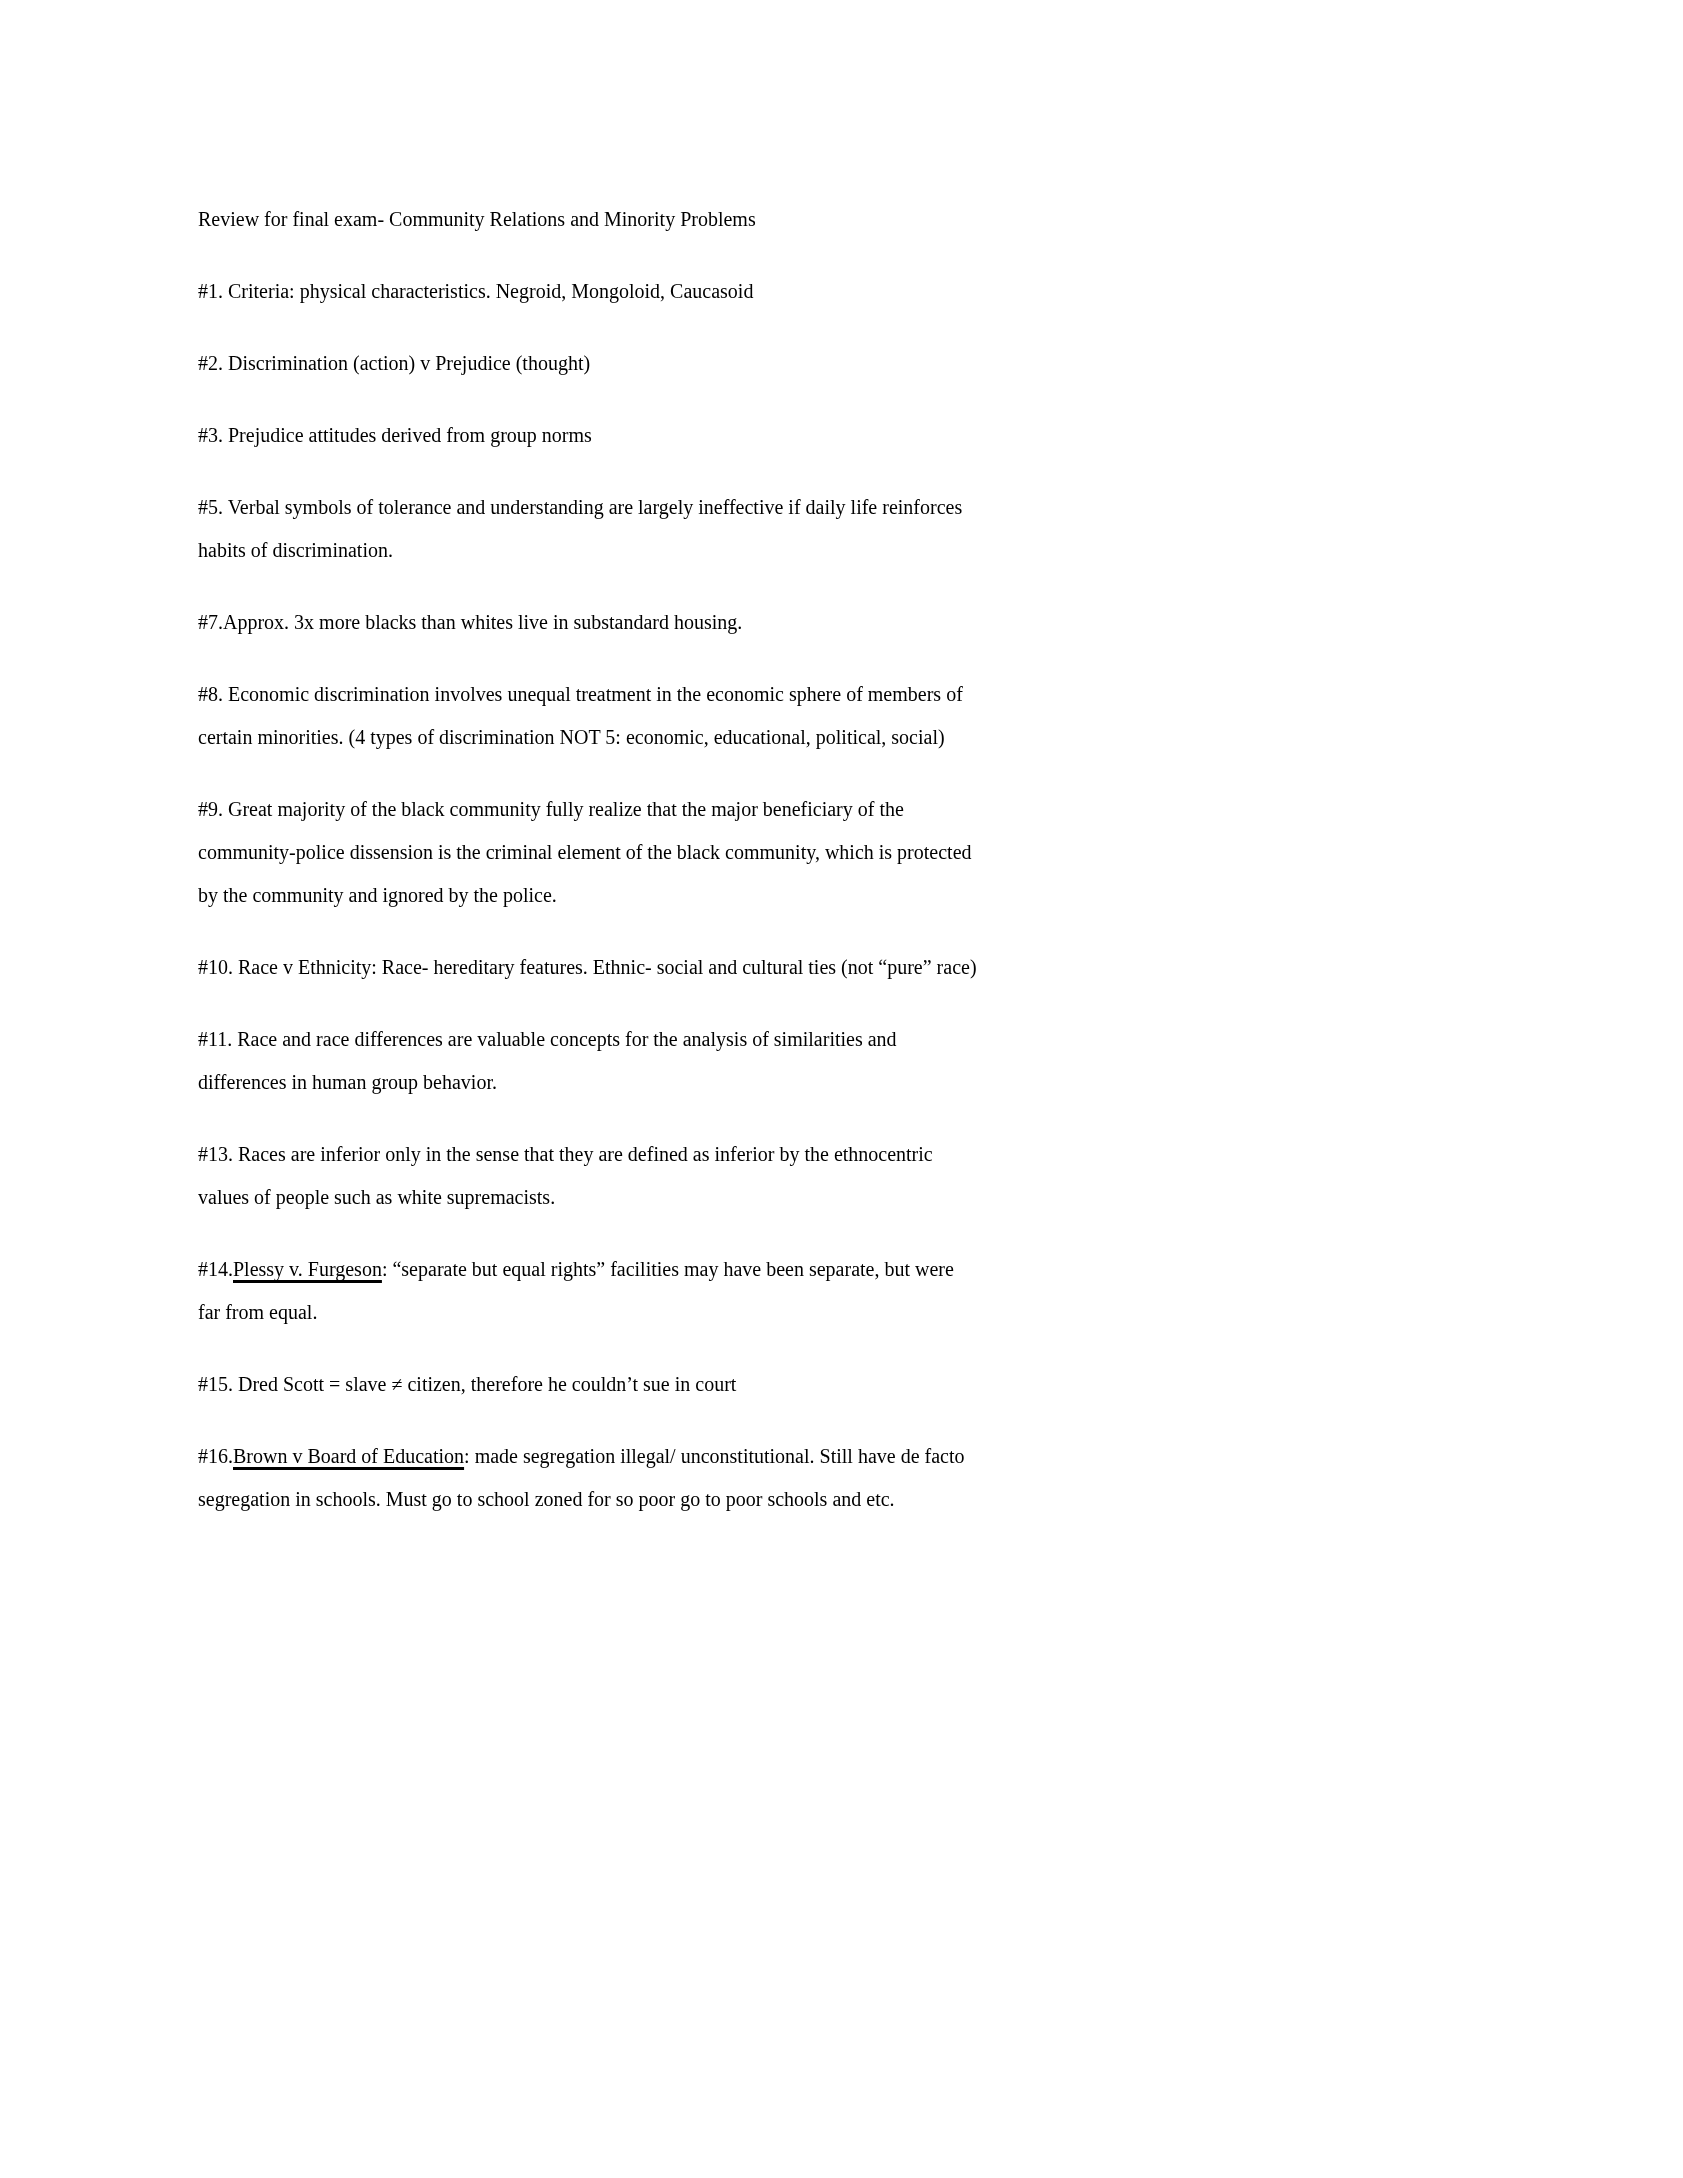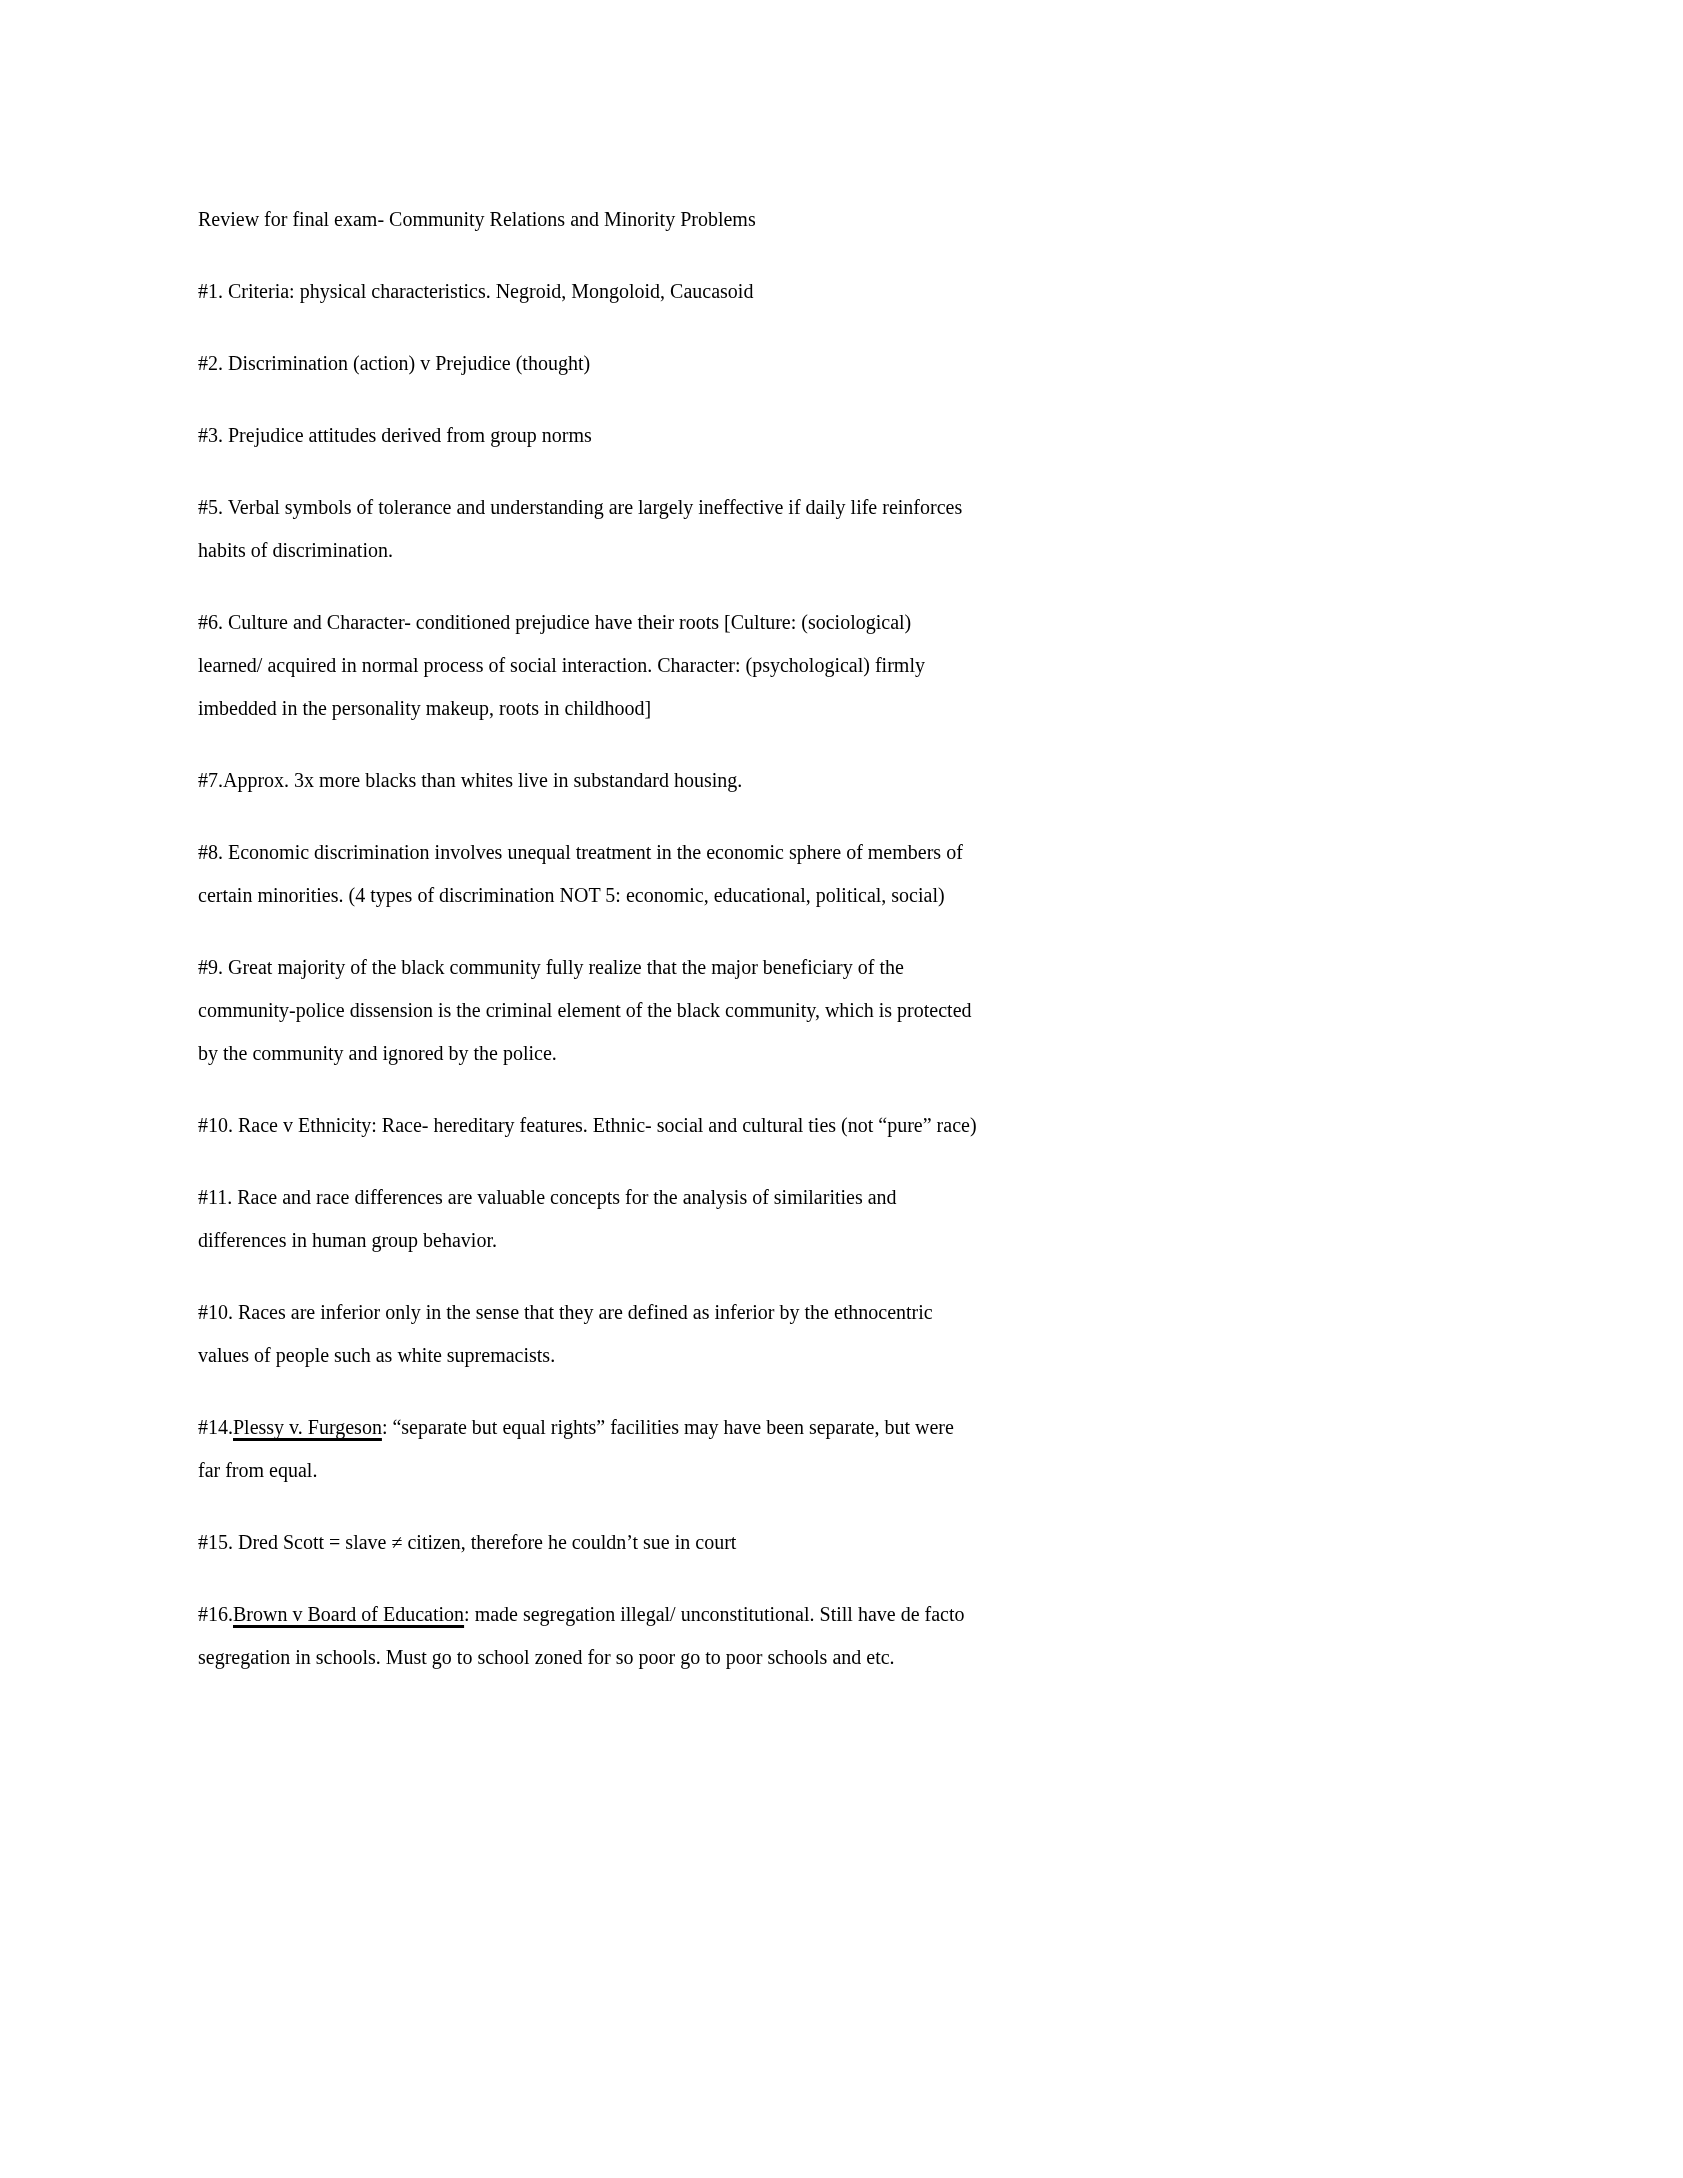--- a/index.html
+++ b/index.html
@@ -37,33 +37,30 @@
 </head>
 <body>
 
 <div class="page-content">
   <p class="para">Review for final exam- Community Relations and Minority Problems</p>
   <p class="para">#1. Criteria: physical characteristics. Negroid, Mongoloid, Caucasoid</p>
   <p class="para">#2. Discrimination (action) v Prejudice (thought)</p>
   <p class="para">#3. Prejudice attitudes derived from group norms</p>
   <p class="para">#5. Verbal symbols of tolerance and understanding are largely ineffective if daily life reinforces
 habits of discrimination.</p>
-  <p class="para">#6. Culture and Character- conditioned prejudice have their roots [Culture: (sociological)
-learned/ acquired in normal process of social interaction. Character: (psychological) firmly
-imbedded in the personality makeup, roots in childhood]</p>
   <p class="para">#7.Approx. 3x more blacks than whites live in substandard housing.</p>
   <p class="para">#8. Economic discrimination involves unequal treatment in the economic sphere of members of
 certain minorities. (4 types of discrimination NOT 5: economic, educational, political, social)</p>
   <p class="para">#9. Great majority of the black community fully realize that the major beneficiary of the
 community-police dissension is the criminal element of the black community, which is protected
 by the community and ignored by the police.</p>
   <p class="para">#10. Race v Ethnicity: Race- hereditary features. Ethnic- social and cultural ties (not “pure” race)</p>
   <p class="para">#11. Race and race differences are valuable concepts for the analysis of similarities and
 differences in human group behavior.</p>
-  <p class="para">#10. Races are inferior only in the sense that they are defined as inferior by the ethnocentric
+  <p class="para">#13. Races are inferior only in the sense that they are defined as inferior by the ethnocentric
 values of people such as white supremacists.</p>
   <p class="para"><span>#14.</span><span class="case-link">Plessy v. Furgeson</span><span>: “separate but equal rights” facilities may have been separate, but were
 far from equal.</span></p>
   <p class="para">#15. Dred Scott = slave ≠ citizen, therefore he couldn’t sue in court</p>
   <p class="para"><span>#16.</span><span class="case-link">Brown v Board of Education</span><span>: made segregation illegal/ unconstitutional. Still have de facto
 segregation in schools. Must go to school zoned for so poor go to poor schools and etc.</span></p>
 </div>
 
 
 </body></html>

